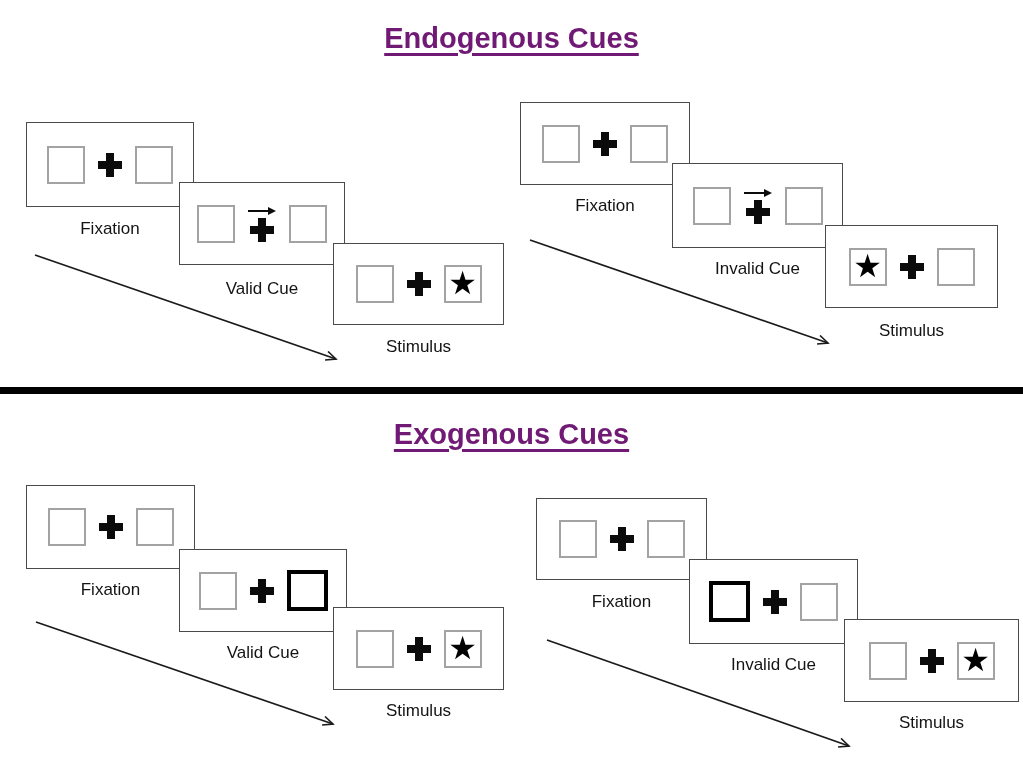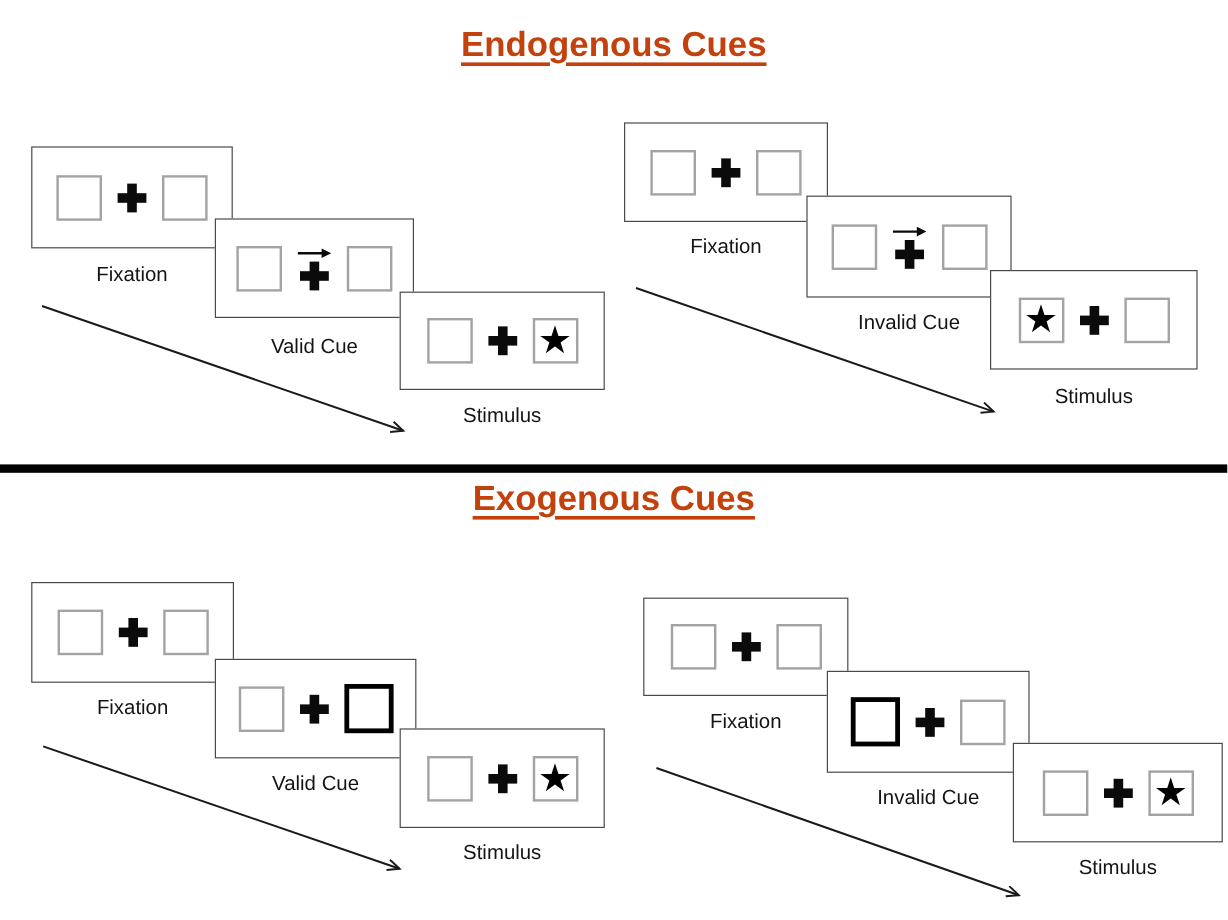--- a/index.html
+++ b/index.html
@@ -12,28 +12,28 @@
     color: #111;
     overflow: hidden;
   }
   .section-title {
     position: absolute;
     left: 0;
     width: 100%;
     text-align: center;
     font-size: 29px;
     font-weight: bold;
-    color: #c2410c;
+    color: #701a75;
     text-decoration: underline;
     text-decoration-thickness: 3px;
     text-underline-offset: 5px;
     letter-spacing: 0px;
   }
   #title-endogenous { top: 22px; }
-  #title-exogenous  { top: 400px; }
+  #title-exogenous  { top: 418px; }
   .divider {
     position: absolute;
     left: 0;
     top: 387px;
     width: 1023px;
     height: 7px;
     background: #000;
   }
   .card {
     position: absolute;

